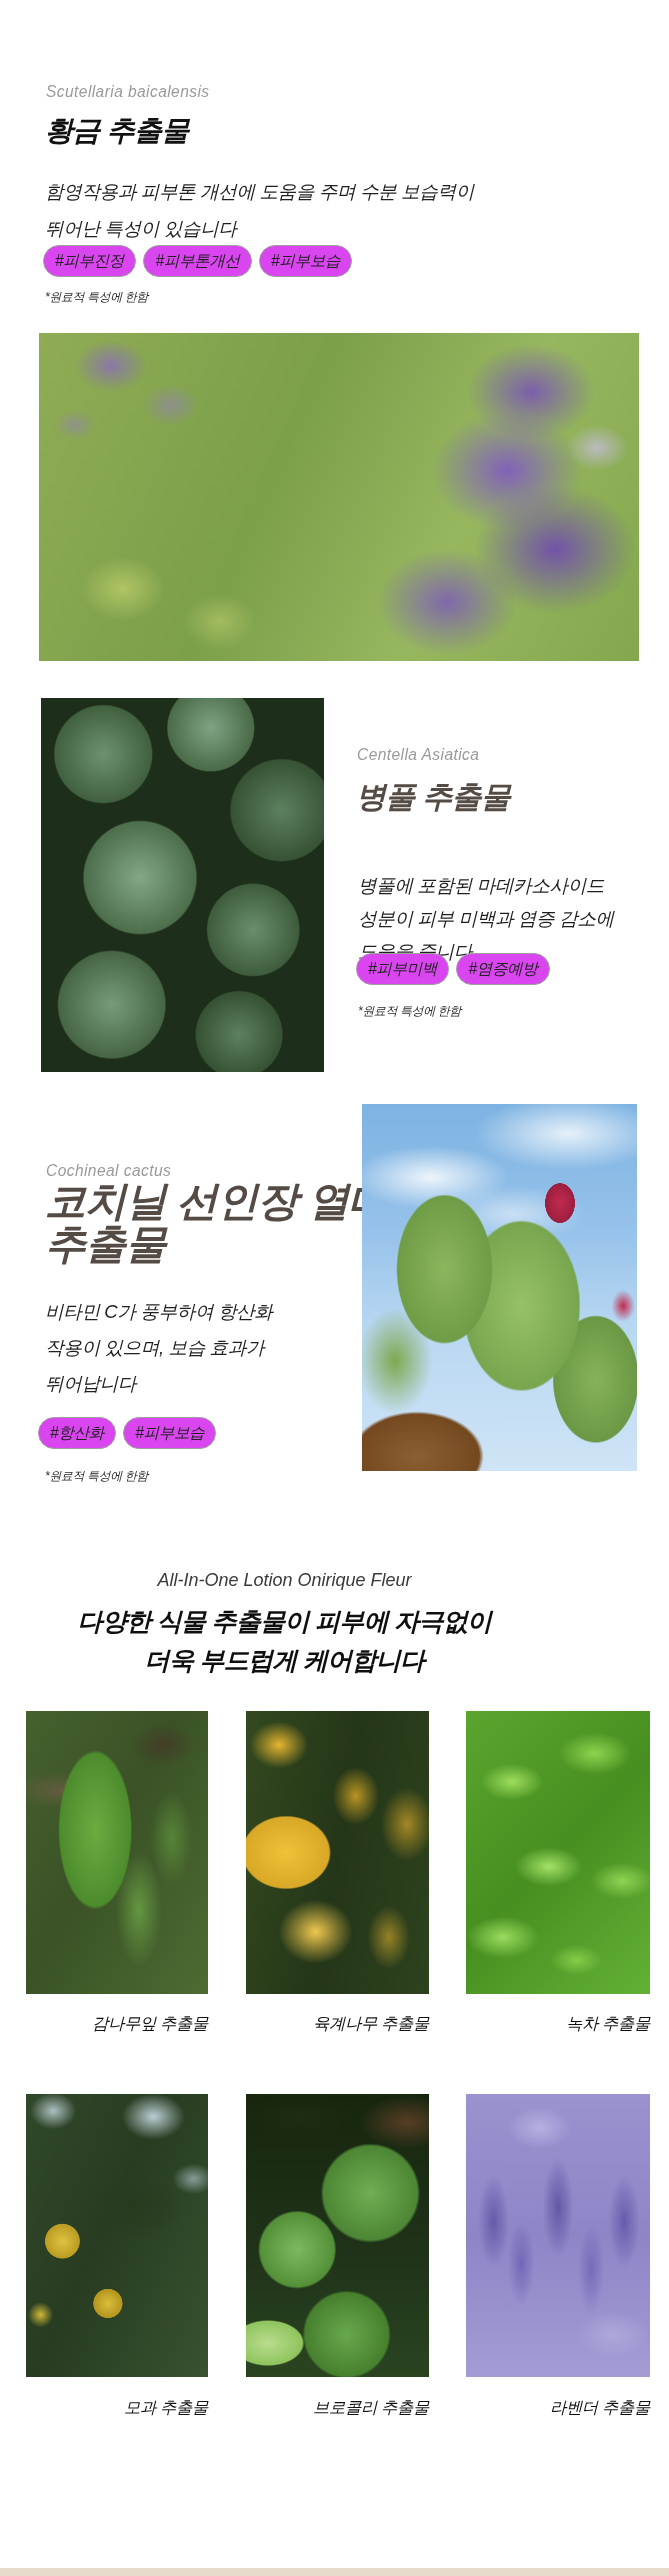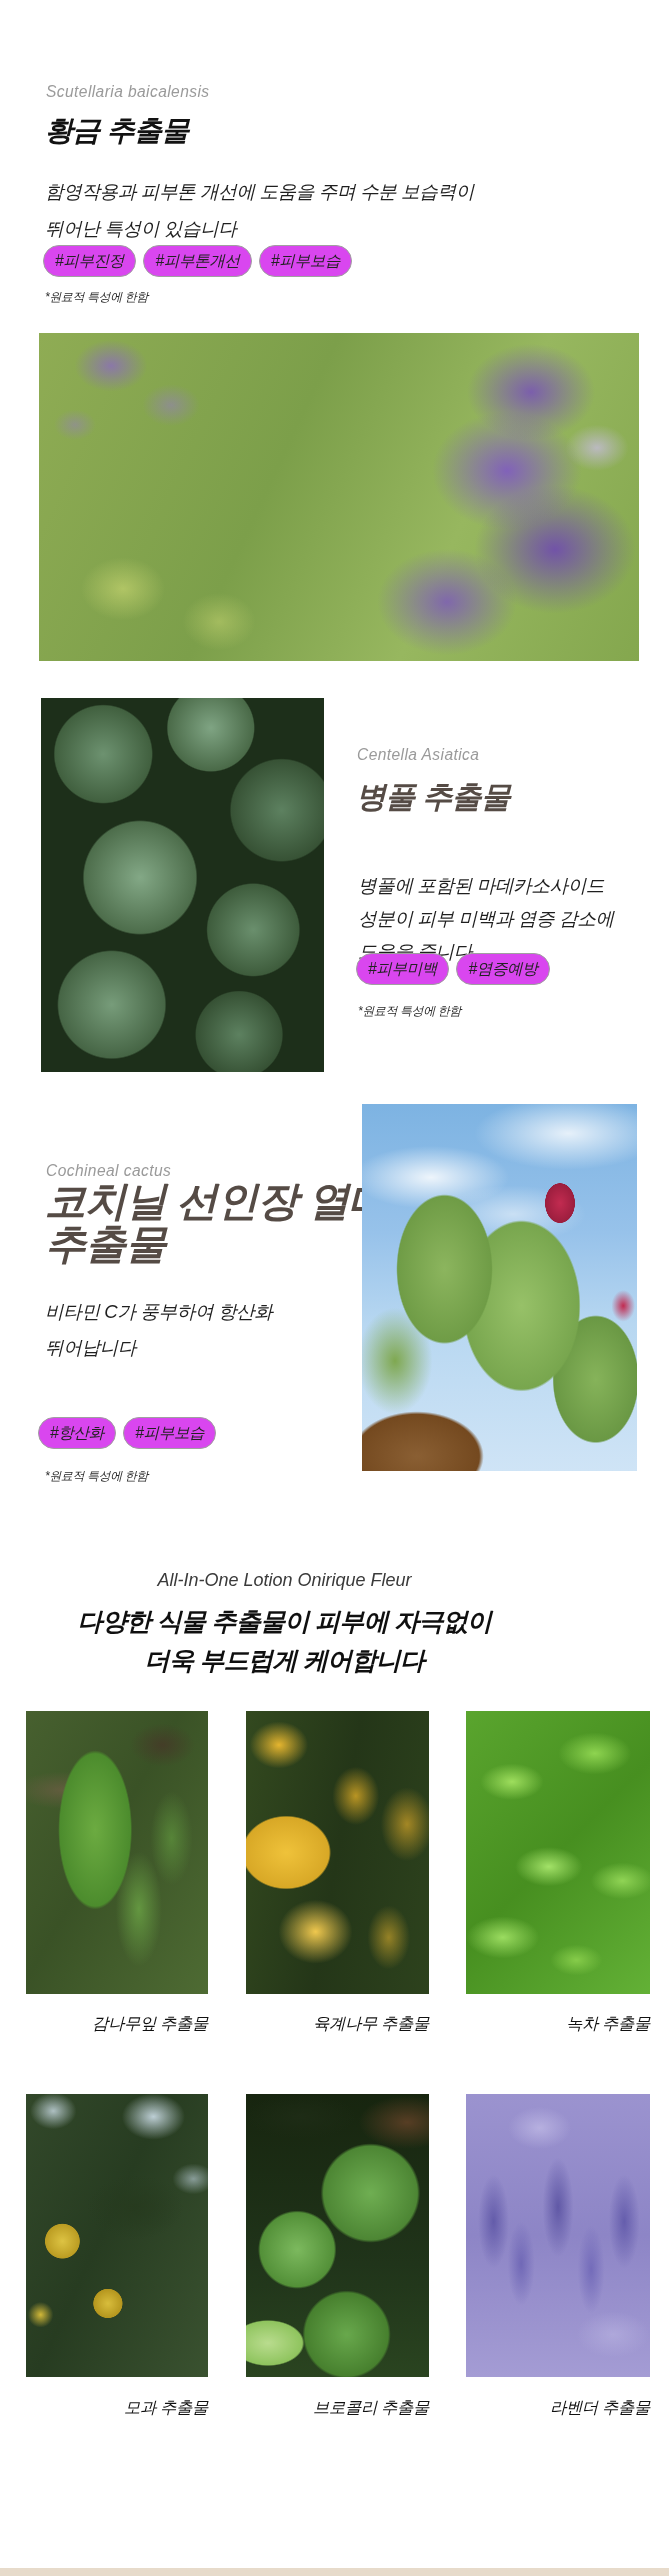--- a/index.html
+++ b/index.html
@@ -175,20 +175,21 @@
 
 <div class="abs sub" style="left:46px;top:1162px;">Cochineal cactus</div>
 
 <div class="abs title title-brown" style="left:45px;top:1180px;font-size:41px;line-height:43px;">
   <div>코치닐 선인장 열매</div>
   <div>추출물</div>
 </div>
 
 <div class="abs body-text" style="left:45px;top:1294px;line-height:36px;">
   <div>비타민 C가 풍부하여 항산화</div>
+  <div>작용이 있으며, 보습 효과가</div>
   <div>뛰어납니다</div>
 </div>
 
 <div class="abs pills" style="left:38px;top:1417px;">
   <span class="pill">#항산화</span>
   <span class="pill">#피부보습</span>
 </div>
 
 <div class="abs note" style="left:45px;top:1468px;">*원료적 특성에 한함</div>
 

